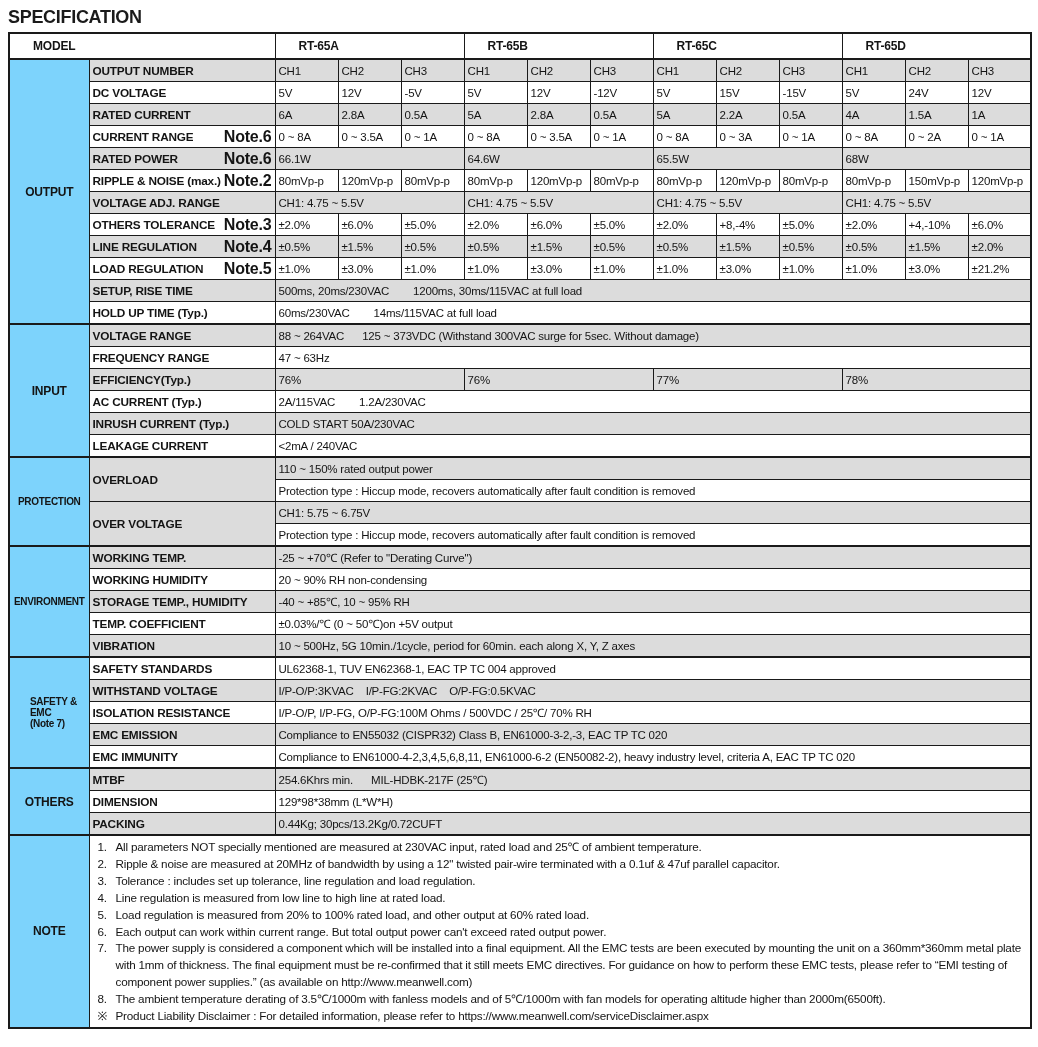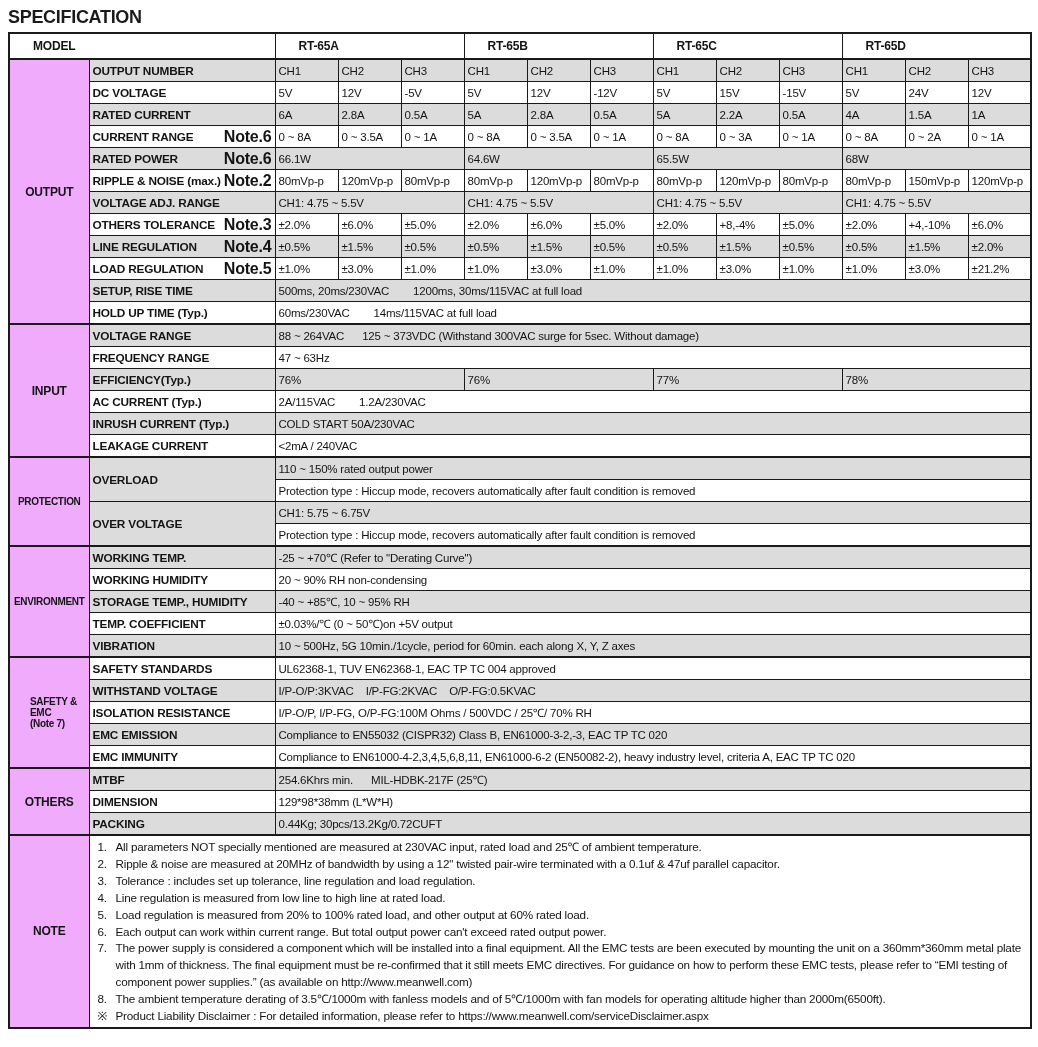--- a/index.html
+++ b/index.html
@@ -3,21 +3,21 @@
 <meta charset="utf-8">
 <style>
   html,body{margin:0;padding:0;background:#ffffff;}
   body{width:1038px;height:1047px;font-family:"Liberation Sans",sans-serif;color:#141414;overflow:hidden;}
   .page{padding:5px 7px 0 8px;}
   .title{font-size:18px;font-weight:bold;letter-spacing:-0.3px;margin:2px 0 4px 0;color:#1a1a1a;}
   table.spec{border-collapse:collapse;table-layout:fixed;width:1023px;border:2px solid var(--border,#1a1a1a);}
   td{border:1px solid var(--border,#1a1a1a);height:21px;font-size:11.5px;letter-spacing:-0.2px;
      padding:0 3px;overflow:hidden;vertical-align:middle;white-space:pre;}
   td.model-cell{font-weight:bold;font-size:12px;height:24px;padding-left:23px;}
-  td.sec{font-weight:bold;text-align:center;padding:0 2px;background:#f0abfc;font-size:12px;white-space:normal;}
+  td.sec{font-weight:bold;text-align:center;padding:0 2px;background:#7dd3fc;font-size:12px;white-space:normal;}
   td.sec.small{font-size:10px;letter-spacing:-0.3px;}
   td.sec.left{text-align:left;padding-left:20px;}
   td.sec .sub{font-weight:bold;font-size:10px;}
   td.param{font-weight:bold;font-size:11.8px;}
   .pflex{display:flex;justify-content:space-between;align-items:center;gap:2px;}
   .pflex .ptext{white-space:pre;overflow:hidden;}
   .note-tag{font-size:16px;font-weight:bold;flex:0 0 auto;}
   td.shade{background:var(--shade,#dcdcdc);}
   tr.sec-top td{border-top:2px solid var(--border,#1a1a1a);}
   td.notes{vertical-align:top;padding:3px 6px 2px 8px;white-space:normal;}

